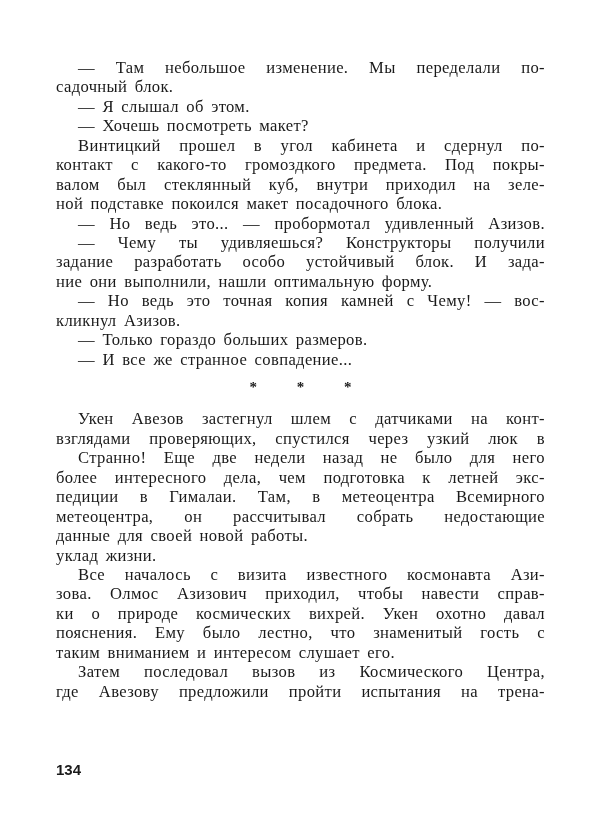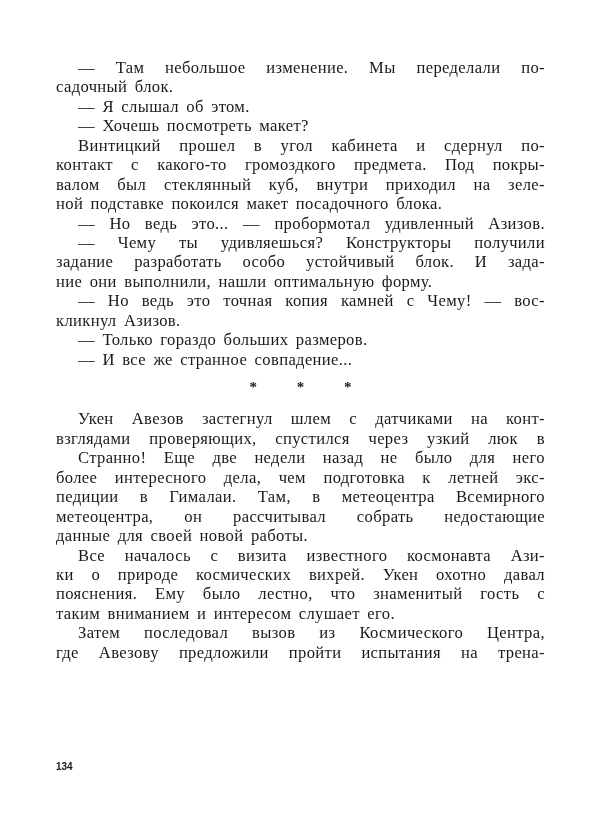--- a/index.html
+++ b/index.html
@@ -13,21 +13,21 @@
       display: flex; justify-content: space-between; letter-spacing: 0.35px;
     }
     .line.last { justify-content: flex-start; }
     .line.last span.w { margin-right: 0.45em; }
     .line.indent { padding-left: 22px; }
     .stars {
       height: 19.45px; line-height: 19.45px; font-size: 15px; text-align: center;
       margin: 9px 0 12px 0; letter-spacing: 18px; padding-left: 18px; font-weight: bold;
     }
     .pagenum {
-      position: absolute; left: 56px; top: 761px; font-size: 10px; font-weight: bold;
+      position: absolute; left: 56px; top: 761px; font-size: 15px; font-weight: bold;
       font-family: "Liberation Sans", sans-serif;
     }
   </style>
 </head>
 <body>
 
 <div class="page">
   <div id="before">
       <div class="line indent">
         <span class="w">—</span>
@@ -218,28 +218,41 @@
         <span class="w">собрать</span>
         <span class="w">недостающие</span>
       </div>
       <div class="line last">
         <span class="w">данные</span>
         <span class="w">для</span>
         <span class="w">своей</span>
         <span class="w">новой</span>
         <span class="w">работы.</span>
       </div>
+      <div class="line last">
+        <span class="w">уклад</span>
+        <span class="w">жизни.</span>
+      </div>
       <div class="line indent">
         <span class="w">Все</span>
         <span class="w">началось</span>
         <span class="w">с</span>
         <span class="w">визита</span>
         <span class="w">известного</span>
         <span class="w">космонавта</span>
         <span class="w">Ази-</span>
+      </div>
+      <div class="line">
+        <span class="w">зова.</span>
+        <span class="w">Олмос</span>
+        <span class="w">Азизович</span>
+        <span class="w">приходил,</span>
+        <span class="w">чтобы</span>
+        <span class="w">навести</span>
+        <span class="w">справ-</span>
       </div>
       <div class="line">
         <span class="w">ки</span>
         <span class="w">о</span>
         <span class="w">природе</span>
         <span class="w">космических</span>
         <span class="w">вихрей.</span>
         <span class="w">Укен</span>
         <span class="w">охотно</span>
         <span class="w">давал</span>

